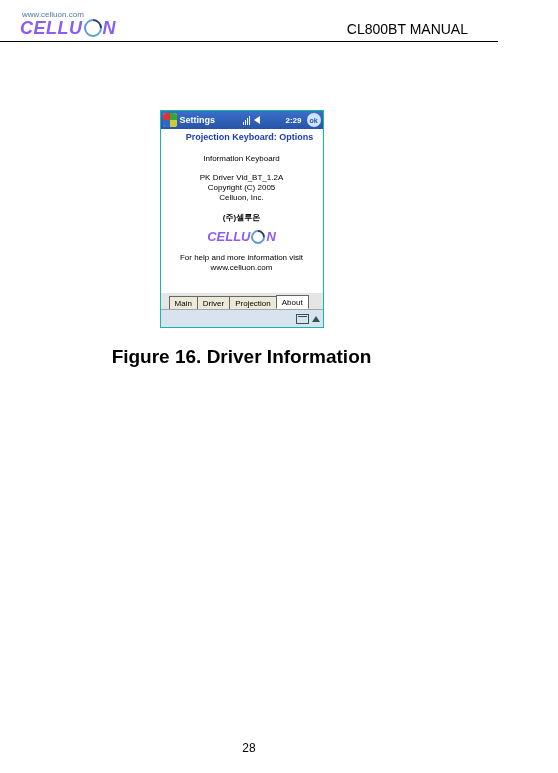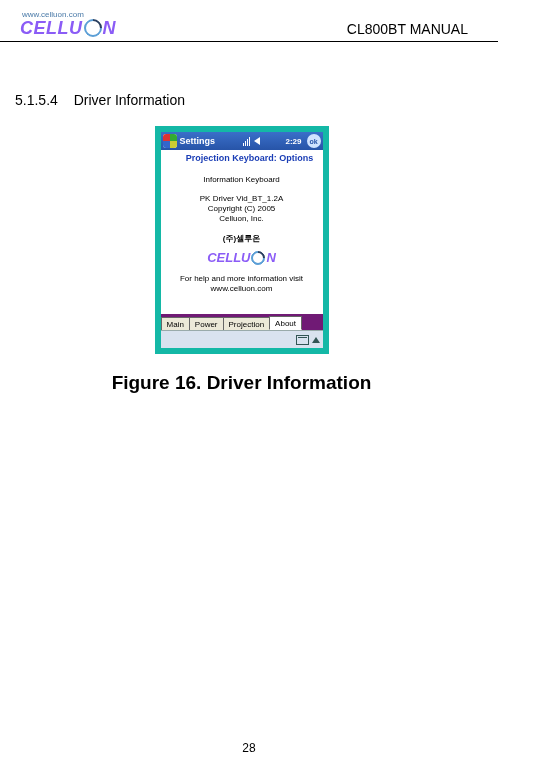--- a/index.html
+++ b/index.html
@@ -73,21 +73,21 @@
     margin-right: 4px;
   }
   .figure-wrap {
     margin-top: 18px;
     text-align: center;
   }
   .screenshot {
     width: 162px;
     height: 216px;
     margin: 0 auto;
-    border: 6px solid #14b8a6;
+    border: 1px solid #14b8a6;
     background: #fff;
     position: relative;
     font-family: Tahoma, Arial, sans-serif;
   }
   .ss-titlebar {
     height: 18px;
     background: linear-gradient(#3a6fc9,#2754a8);
     display:flex;
     align-items:center;
     color:#fff;
@@ -157,21 +157,22 @@
     display:flex;align-items:center;
   }
   .ss-biglogo .logo-ring{width:10px;height:10px;border-width:2px;}
   .ss-tabs{
     position:absolute;
     bottom:18px;left:0;right:0;
     height:16px;
     display:flex;
     font-size:8px;
     align-items:flex-end;
-    background:#701a75;
+    background:#e5e5e5;
+    padding-left:8px;
   }
   .ss-tab{
     border:1px solid #666;
     border-bottom:none;
     padding:2px 5px 1px 5px;
     background:#ece9d8;
     margin-right:-1px;
     color:#000;
   }
   .ss-tab.active{
@@ -231,24 +232,20 @@
       <span class="logo-main">
         <span class="logo-c">CELLU</span>
         <span class="logo-ring"></span>
         <span class="logo-c">N</span>
       </span>
     </div>
     <div class="doc-title">CL800BT MANUAL</div>
   </div>
 
   <div class="content">
-    <div class="section-num-row">
-      <span class="section-num">5.1.5.4</span>
-      <span class="section-title">Driver Information</span>
-    </div>
 
     <div class="figure-wrap">
       <div class="screenshot">
         <div class="ss-titlebar">
           <span class="ss-startflag">
               <span></span>
               <span></span>
               <span></span>
               <span></span>
             </span>
@@ -279,21 +276,21 @@
             <span class="logo-ring"></span>
             <span class="logo-c">N</span>
           </div>
           <div style="height:8px"></div>
           <div class="line">For help and more information visit</div>
           <div class="line">www.celluon.com</div>
         </div>
         <div class="ss-tabline"></div>
         <div class="ss-tabs">
           <div class="ss-tab">Main</div>
-          <div class="ss-tab">Power</div>
+          <div class="ss-tab">Driver</div>
           <div class="ss-tab">Projection</div>
           <div class="ss-tab active">About</div>
         </div>
         <div class="ss-bottombar">
           <span class="ss-kbd"></span>
           <span class="ss-caret"></span>
         </div>
       </div>
       <div class="figure-caption">Figure 16. Driver Information</div>
     </div>

